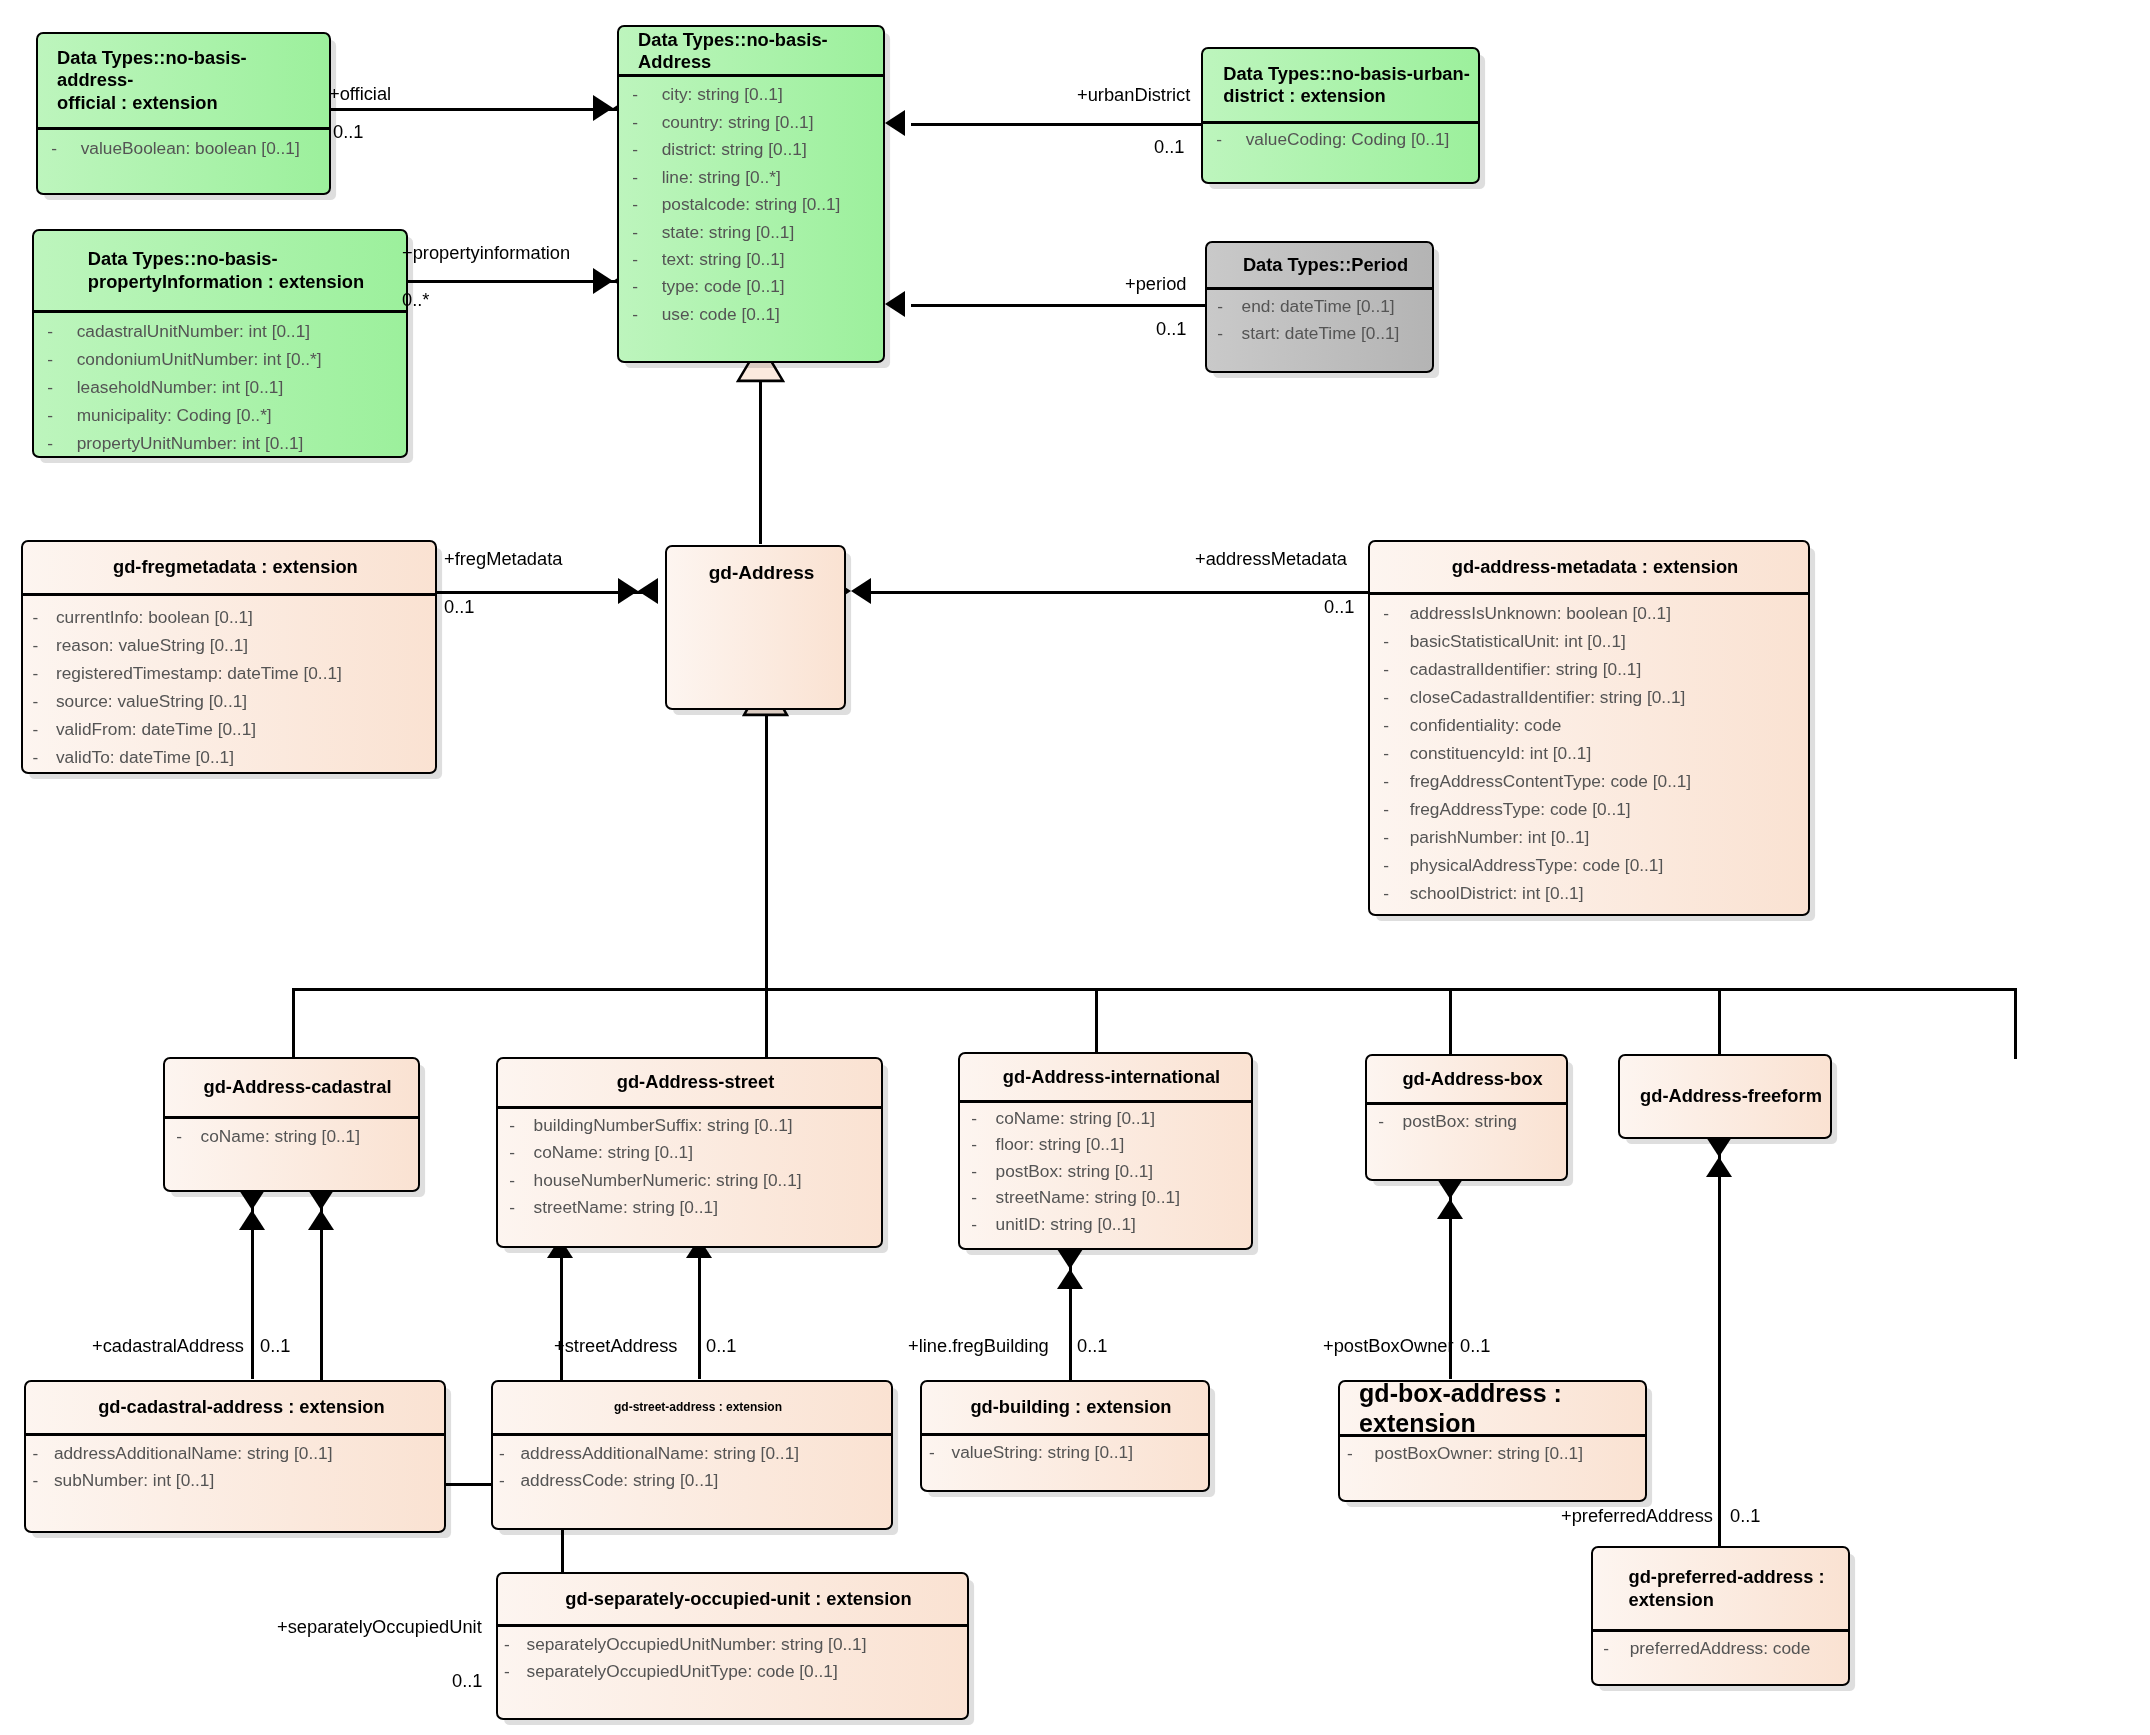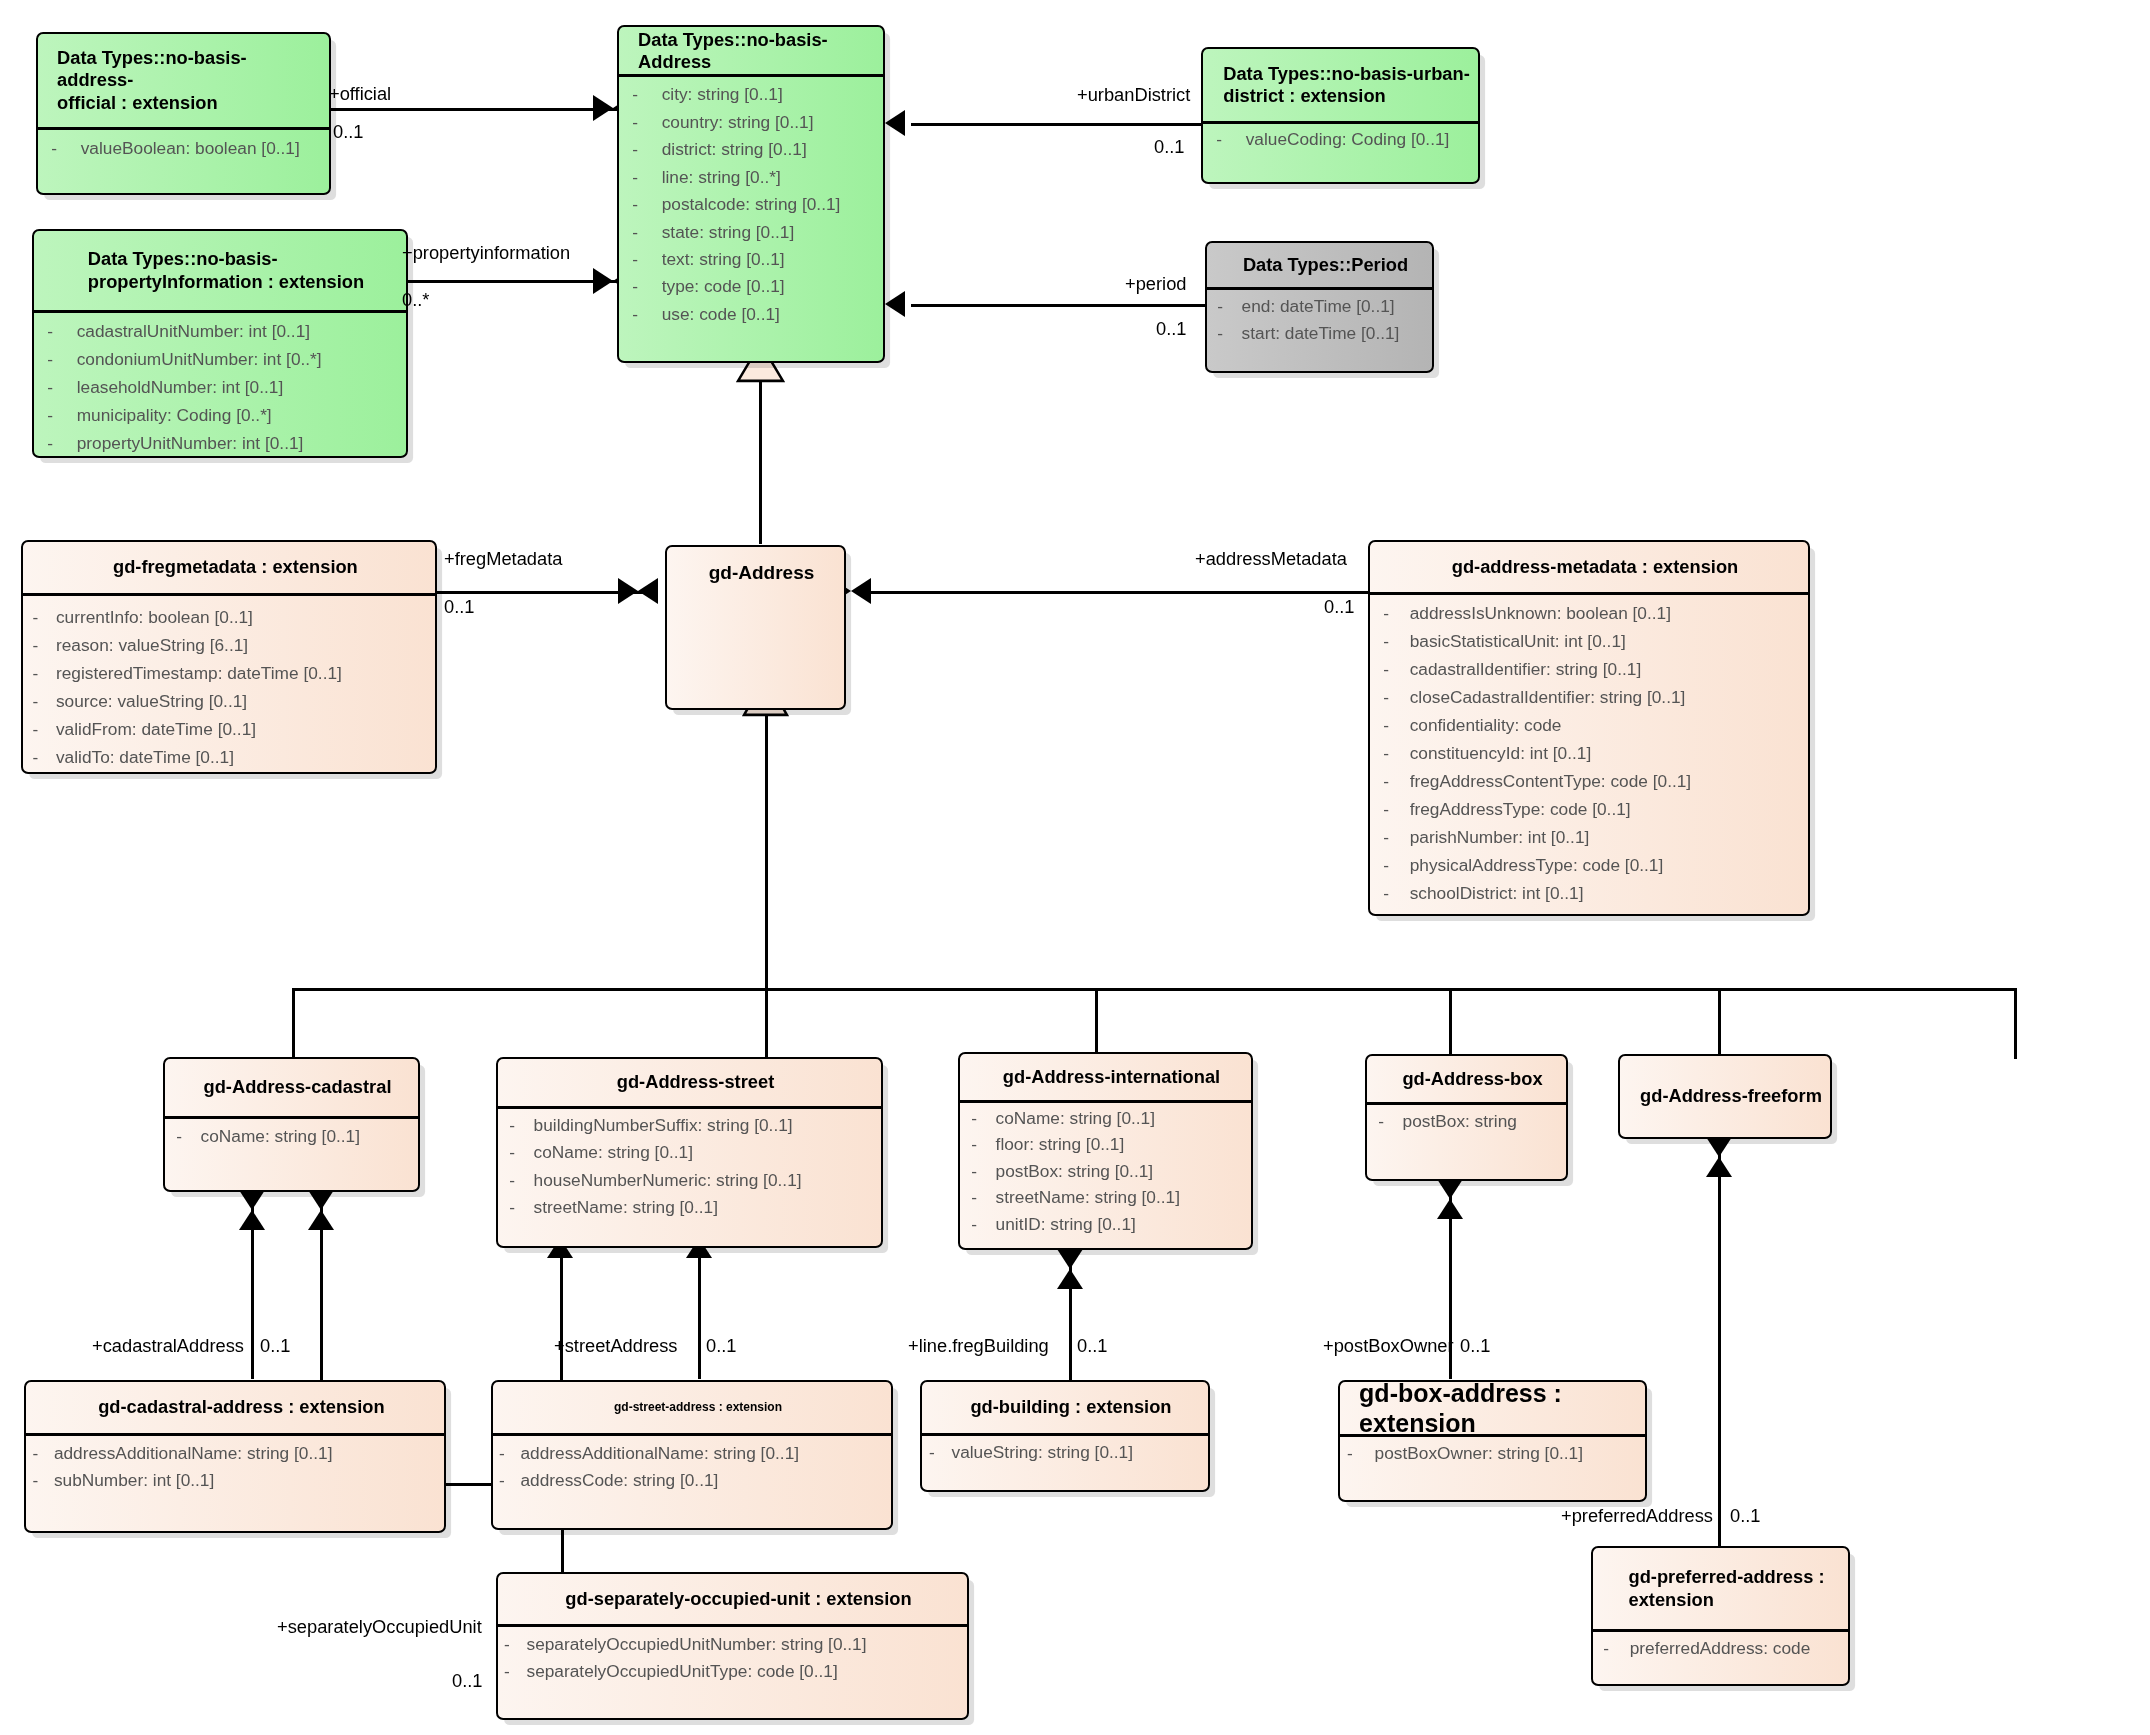--- a/index.html
+++ b/index.html
@@ -224,21 +224,21 @@
       <span>gd-fregmetadata : extension</span>
     </div>
     <div class="sep"></div>
     <div class="attrs" style="padding-top:13.2px;padding-left:0;">
       <div class="attr" style="font-size:17.3px;margin-bottom:10.7px;padding-left:9.2px;">
         <span class="dash" style="width:23.4px;flex:0 0 23.4px;">-</span>
         <span class="txt">currentInfo: boolean [0..1]</span>
         </div>
       <div class="attr" style="font-size:17.3px;margin-bottom:10.7px;padding-left:9.2px;">
         <span class="dash" style="width:23.4px;flex:0 0 23.4px;">-</span>
-        <span class="txt">reason: valueString [6..1]</span>
+        <span class="txt">reason: valueString [0..1]</span>
         </div>
       <div class="attr" style="font-size:17.3px;margin-bottom:10.7px;padding-left:9.2px;">
         <span class="dash" style="width:23.4px;flex:0 0 23.4px;">-</span>
         <span class="txt">registeredTimestamp: dateTime [0..1]</span>
         </div>
       <div class="attr" style="font-size:17.3px;margin-bottom:10.7px;padding-left:9.2px;">
         <span class="dash" style="width:23.4px;flex:0 0 23.4px;">-</span>
         <span class="txt">source: valueString [0..1]</span>
         </div>
       <div class="attr" style="font-size:17.3px;margin-bottom:10.7px;padding-left:9.2px;">

